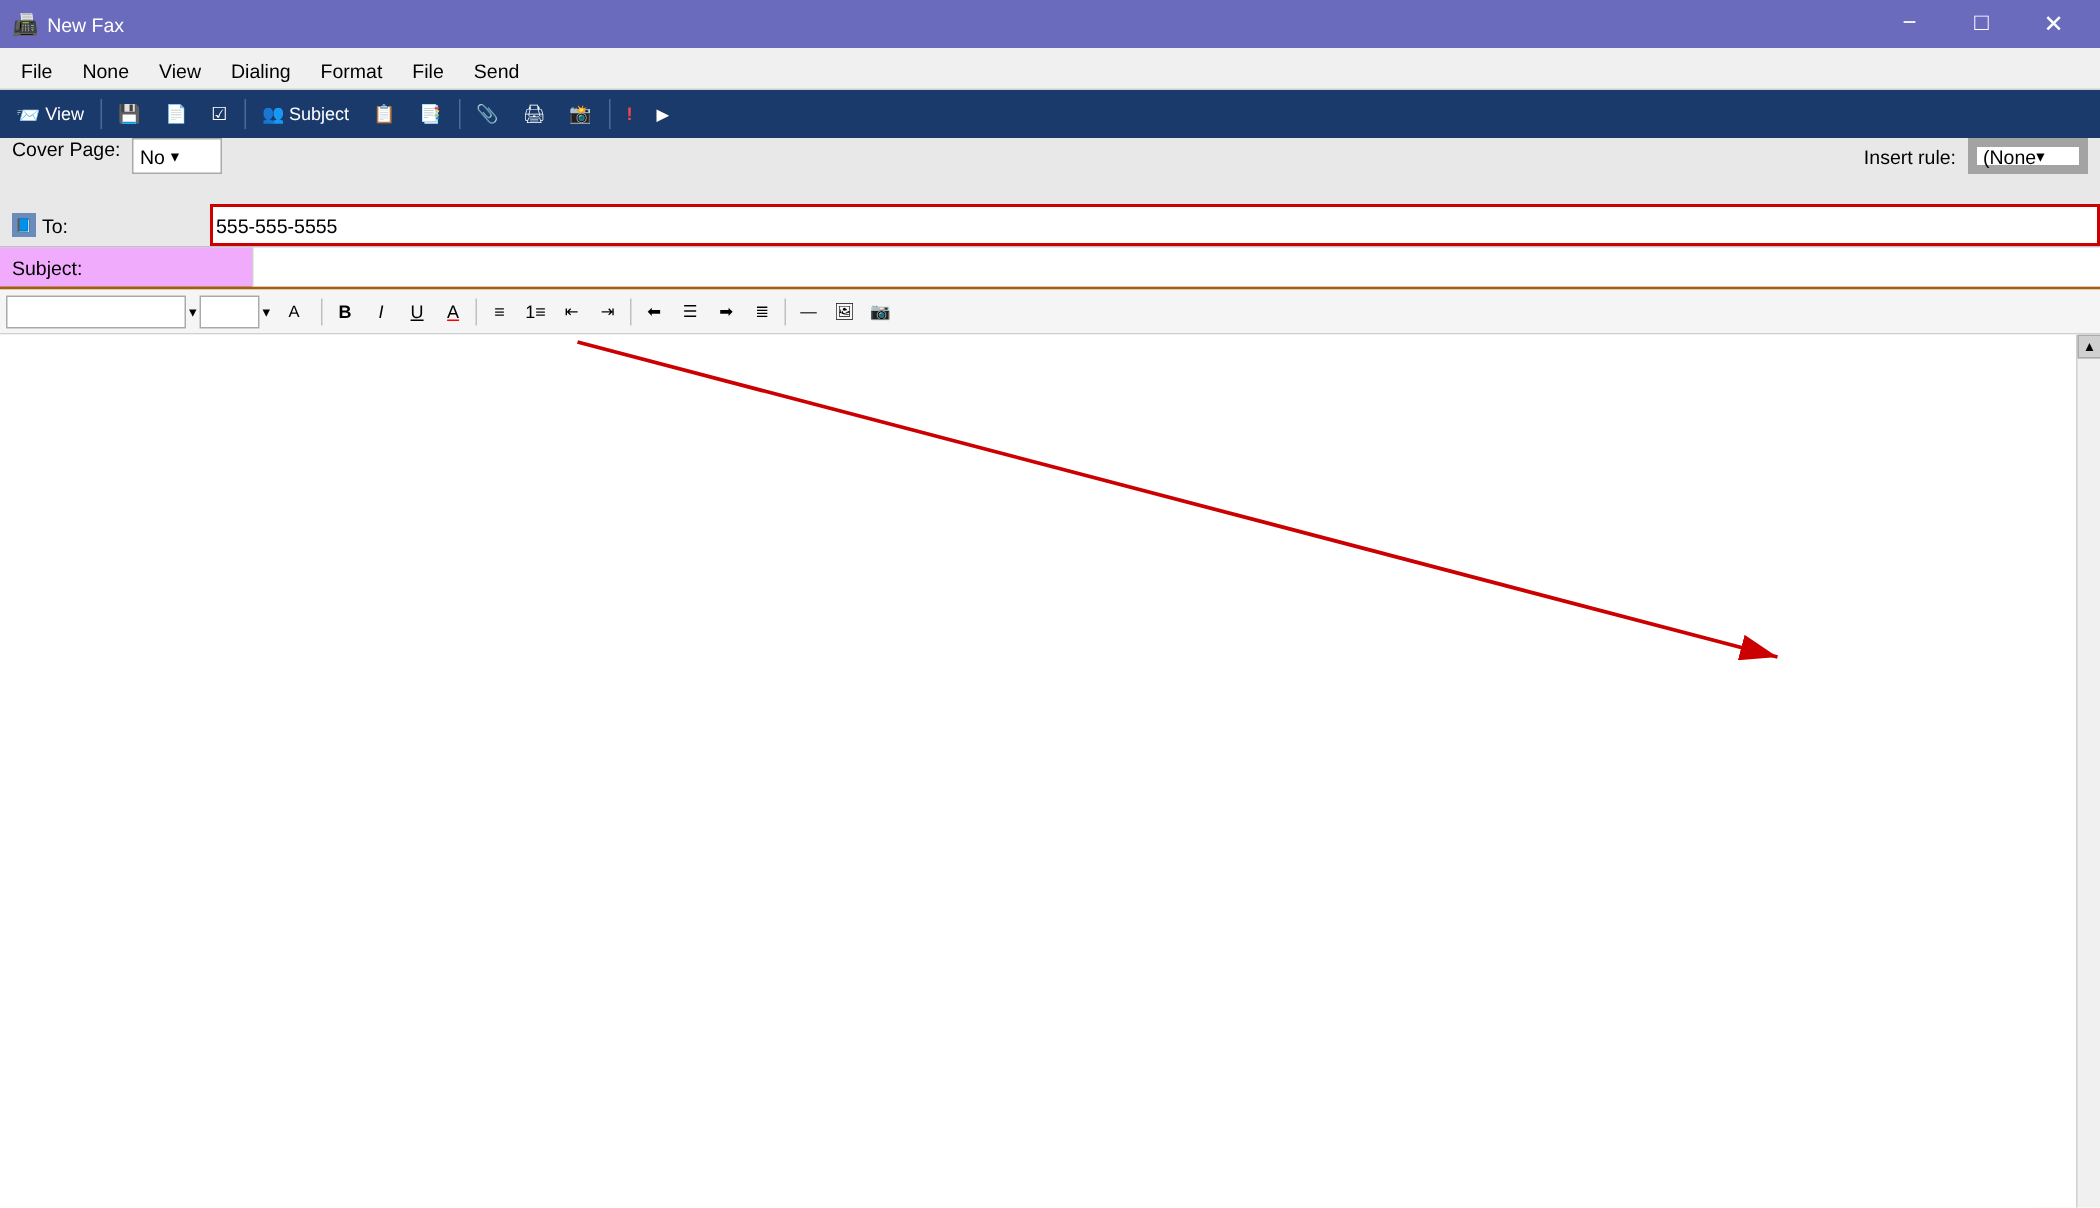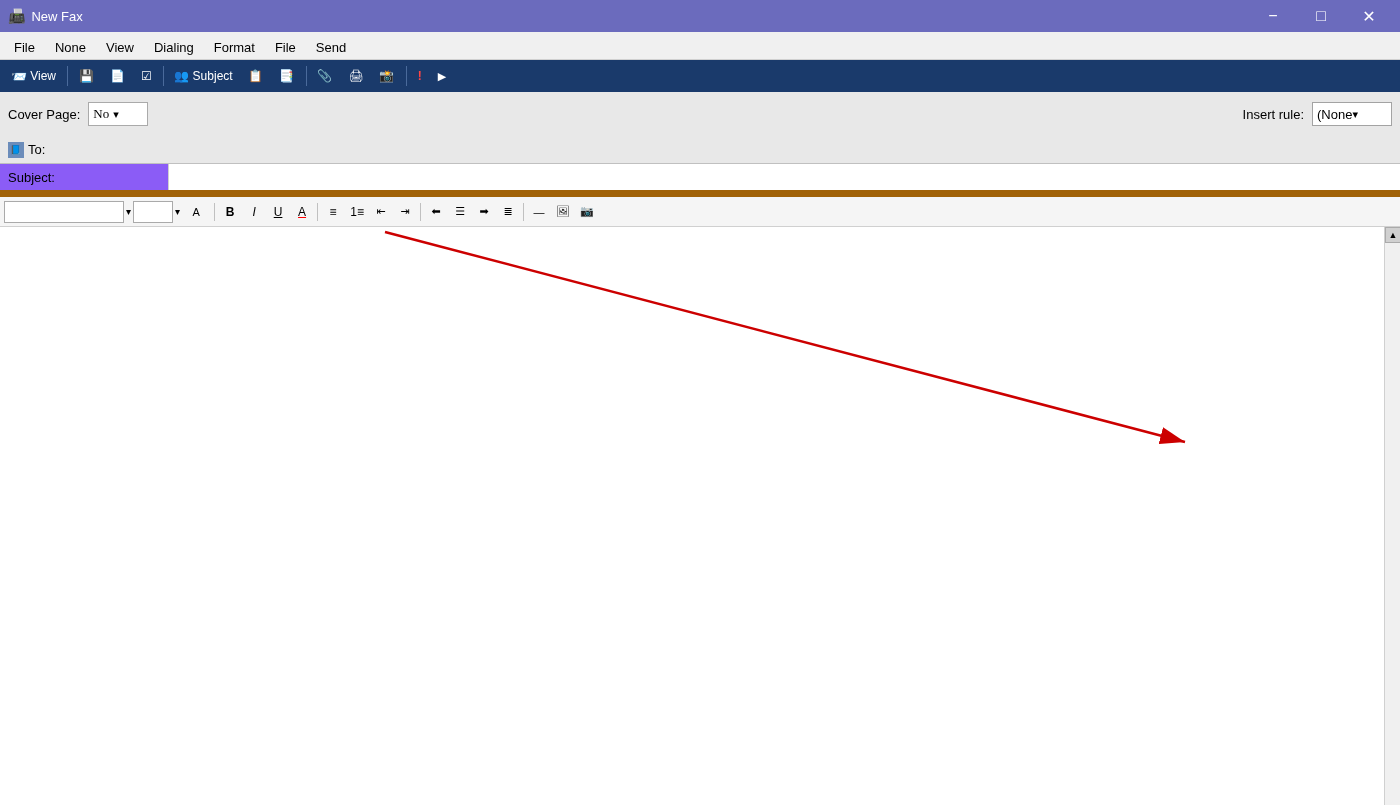--- a/index.html
+++ b/index.html
@@ -91,50 +91,50 @@
     .form-label {
       width: 140px;
       padding: 4px 8px;
       font-size: 13px;
       color: #000;
       text-align: left;
       flex-shrink: 0;
     }
     .cover-page-row {
       display: flex;
-      align-items: center;
+      align-items: flex-start;
       height: 44px;
       background: #e8e8e8;
-      padding: 16px 8px;
+      padding: 0 8px;
     }
     .cover-label {
       font-size: 13px;
       margin-right: 8px;
     }
     .cover-select {
       height: 24px;
       border: 1px solid #aaa;
       background: white;
       padding: 0 4px;
       font-size: 13px;
       display: flex;
       align-items: center;
       cursor: pointer;
       min-width: 60px;
     }
-    .cover-select span { margin-right: 4px; font-family: Liberation Serif, serif; }
+    .cover-select span { margin-right: 4px; }
     .dialing-rule {
       margin-left: auto;
       display: flex;
       align-items: center;
       gap: 8px;
     }
     .dialing-select {
       height: 24px;
-      border: 1px solid #a3a3a3;
+      border: 6px solid #a3a3a3;
       background: white;
       padding: 0 4px;
       font-size: 13px;
       display: flex;
       align-items: center;
       cursor: pointer;
       min-width: 80px;
     }
 
     
@@ -313,23 +313,26 @@
       <span style="font-size:11px;">▾</span>
     </div>
   </div>
 </div>
 
 <div class="form-row" style="background:#e8e8e8; border-bottom:1px solid #c0c0c0;">
   <div class="form-label" style="display:flex;align-items:center;gap:4px;">
     <span style="width:16px;height:16px;background:#6b8cba;display:inline-block;font-size:9px;color:white;display:inline-flex;align-items:center;justify-content:center;">📘</span>
     <span>To:</span>
   </div>
-</div>
-
-<div class="form-row" style="background:#8b5cf6; border-bottom:7px solid #a16207;gap:28px;">
+  <div class="to-input-wrapper">
+    <input type="text" class="to-text-input" value="555-555-5555" style="">
+  </div>
+</div>
+
+<div class="form-row" style="background:#f0abfc; border-bottom:2px solid #a16207;gap:28px;">
   <div class="form-label">Subject:</div>
   <input type="text" class="subject-input" value="" style="">
 </div>
 
 <div class="format-toolbar">
   <input type="text" class="fmt-select" style="width: 120px;" value="">
   <span style="font-size:10px;">▾</span>
   <input type="text" class="fmt-select" style="width: 40px;" value="">
   <span style="font-size:10px;">▾</span>
 

